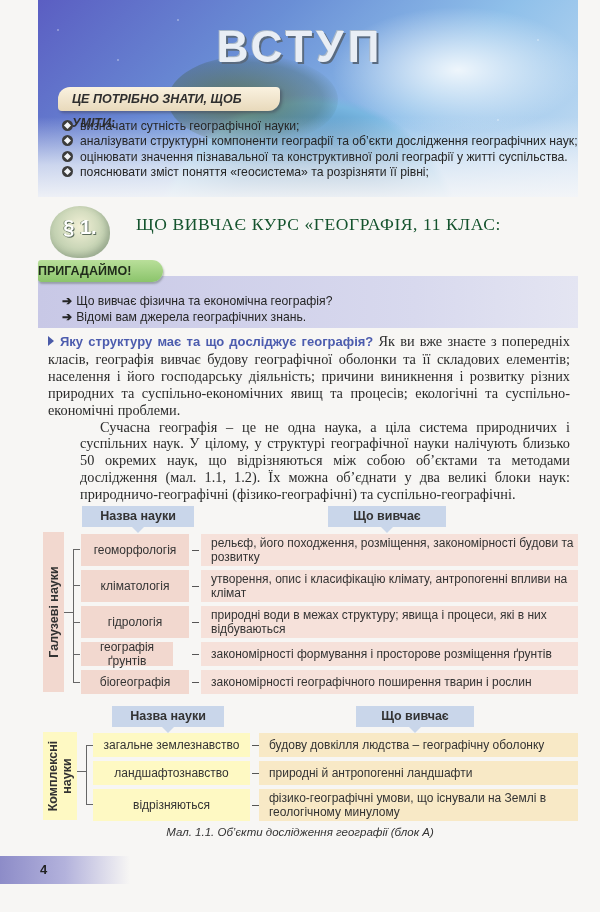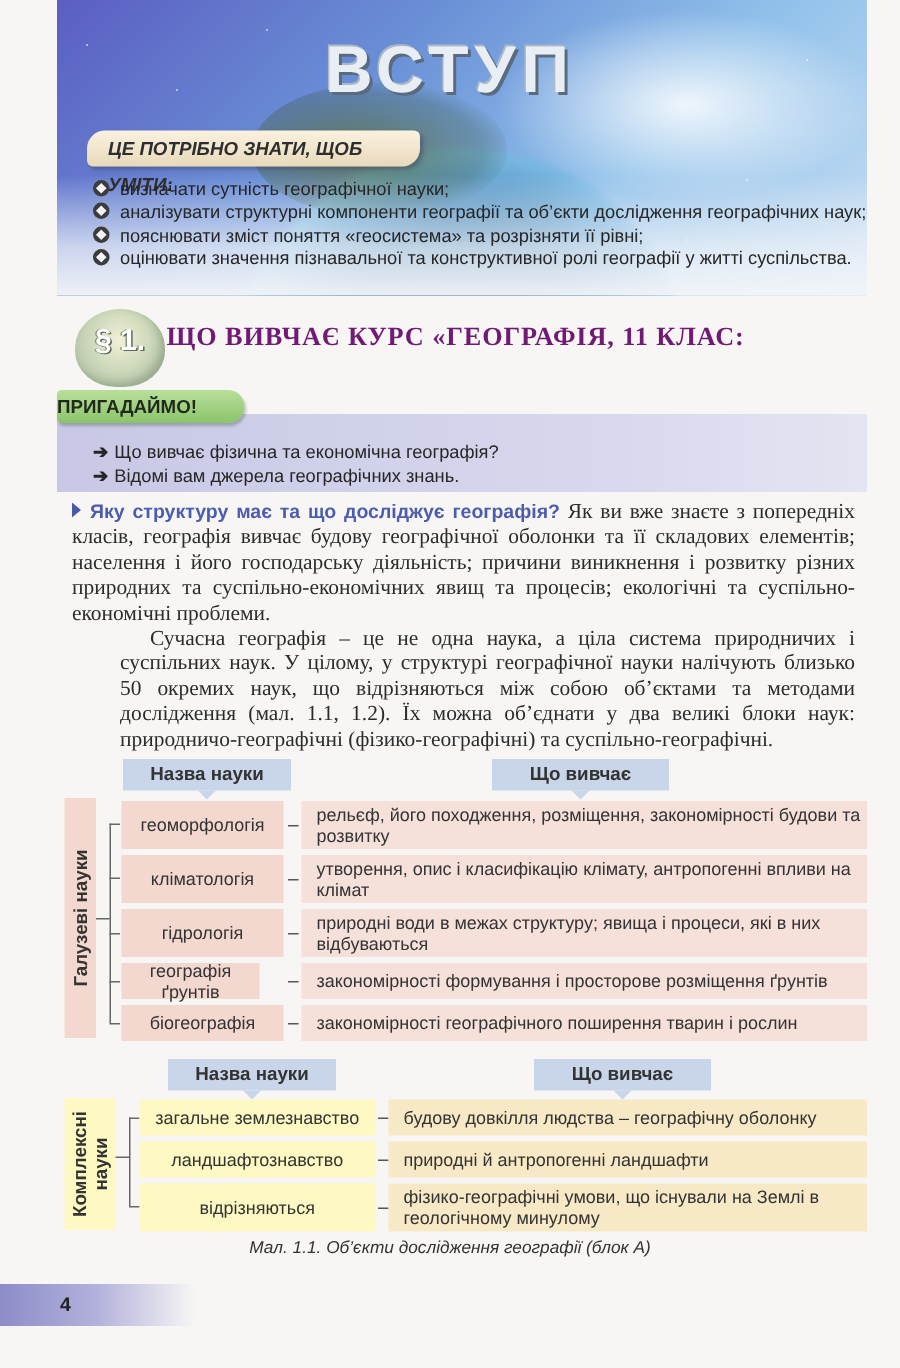--- a/index.html
+++ b/index.html
@@ -50,22 +50,22 @@
   .goals .b::after { content: ""; position: absolute; left: 3px; top: 3px; width: 5px; height: 5px; background: #f2f4f8; transform: rotate(45deg); }
 
   
   .sec-badge {
     position: absolute; left: 50px; top: 206px; width: 60px; height: 52px; border-radius: 50% 50% 46% 46%;
     background: radial-gradient(circle at 50% 40%, #f2f0d6, #c7d4b5 55%, #a7b99b 100%);
     box-shadow: inset -3px -3px 6px rgba(80,100,80,0.3);
   }
   .sec-num { position: absolute; left: 0; top: 10px; width: 60px; text-align: center; font-weight: bold; font-size: 20px; color: #fff;
     text-shadow: 1px 1px 0 #5b6b5b, -1px 0 0 #8a9a80; }
-  .sec-title { position: absolute; left: 111px; top: 214px; width: 460px; font-family: "Liberation Serif", serif; font-weight: bold;
-    font-size: 17.5px; line-height: 21px; letter-spacing: 0.6px; color: #701a75; margin: 0; }
+  .sec-title { position: absolute; left: 136px; top: 214px; width: 460px; font-family: "Liberation Serif", serif; font-weight: normal;
+    font-size: 17.5px; line-height: 21px; letter-spacing: 0.6px; color: #14532d; margin: 0; }
 
   
   .recall-box { position: absolute; left: 38px; top: 276px; width: 540px; height: 52px;
     background: linear-gradient(to right, #c8c8e6, #d8d9ee 70%, #e4e5f2); }
   .recall-pill { position: absolute; left: 38px; top: 260px; width: 125px; height: 22px;
     background: linear-gradient(to bottom, #b9df9a, #8bc46b); border-radius: 4px 14px 14px 4px;
     box-shadow: 1px 2px 2px rgba(60,80,60,0.35);
     font-weight: bold; font-size: 12.5px; color: #1f2a1a; line-height: 22px; box-sizing: border-box; }
   .recall-list { position: absolute; left: 62px; top: 293px; margin: 0; padding: 0; list-style: none; font-size: 12.2px; line-height: 16px; color: #262626; }
   .recall-list .arr { font-weight: bold; margin-right: 4px; }
@@ -103,22 +103,22 @@
 
 <div class="banner">
   <div class="stars"></div>
   <div class="land"></div>
 </div>
 <div class="title-vstup">ВСТУП</div>
 <div class="know-pill">ЦЕ ПОТРІБНО ЗНАТИ, ЩОБ УМІТИ:</div>
 <ul class="goals">
   <li><span class="b"></span><span>визначати сутність географічної науки;</span></li>
   <li><span class="b"></span><span>аналізувати структурні компоненти географії та об’єкти дослідження географічних наук;</span></li>
+  <li><span class="b"></span><span>оцінювати значення пізнавальної та конструктивної ролі географії у житті суспільства.</span></li>
   <li><span class="b"></span><span>пояснювати зміст поняття «геосистема» та розрізняти її рівні;</span></li>
-  <li><span class="b"></span><span>оцінювати значення пізнавальної та конструктивної ролі географії у житті суспільства.</span></li>
 </ul>
 
 <div class="sec-badge">
   <div class="sec-num">§ 1.</div>
 </div>
 <h2 class="sec-title">
   <span>ЩО ВИВЧАЄ КУРС «ГЕОГРАФІЯ, 11 КЛАС:</span><br>
 </h2>
 
 <div class="recall-box"></div>

